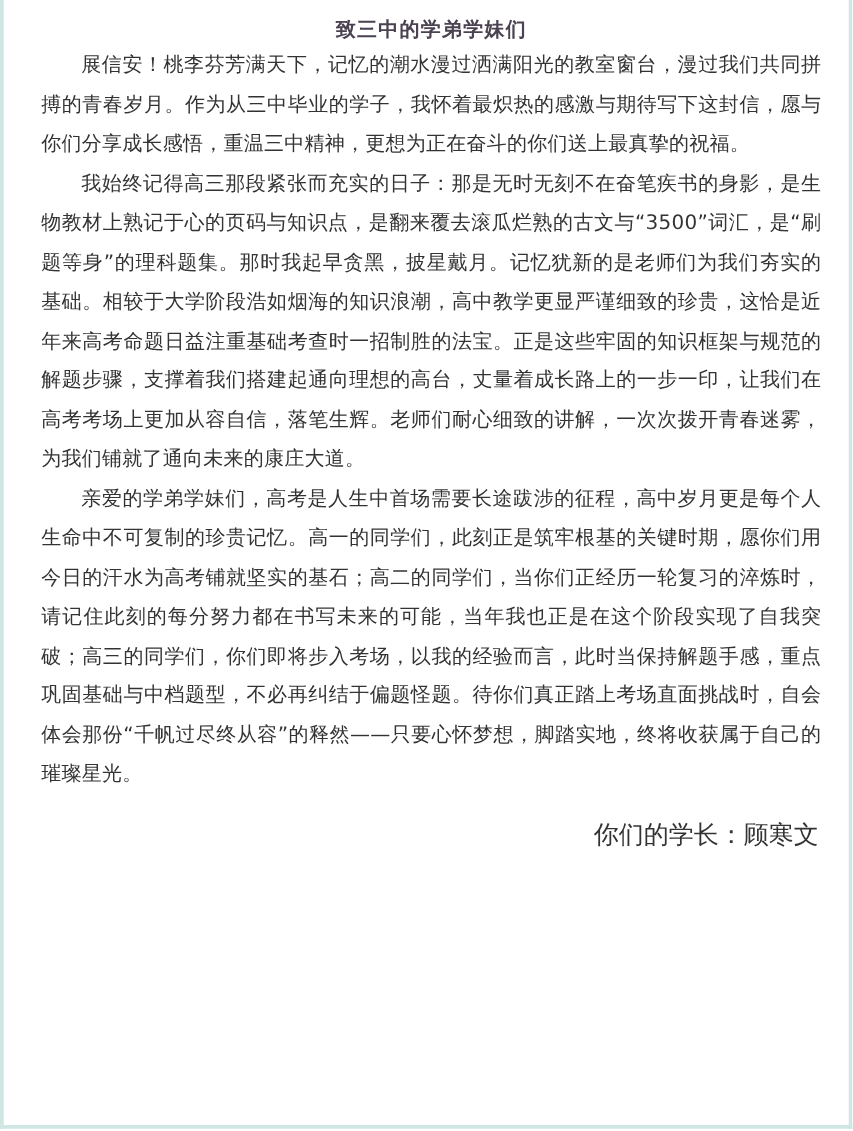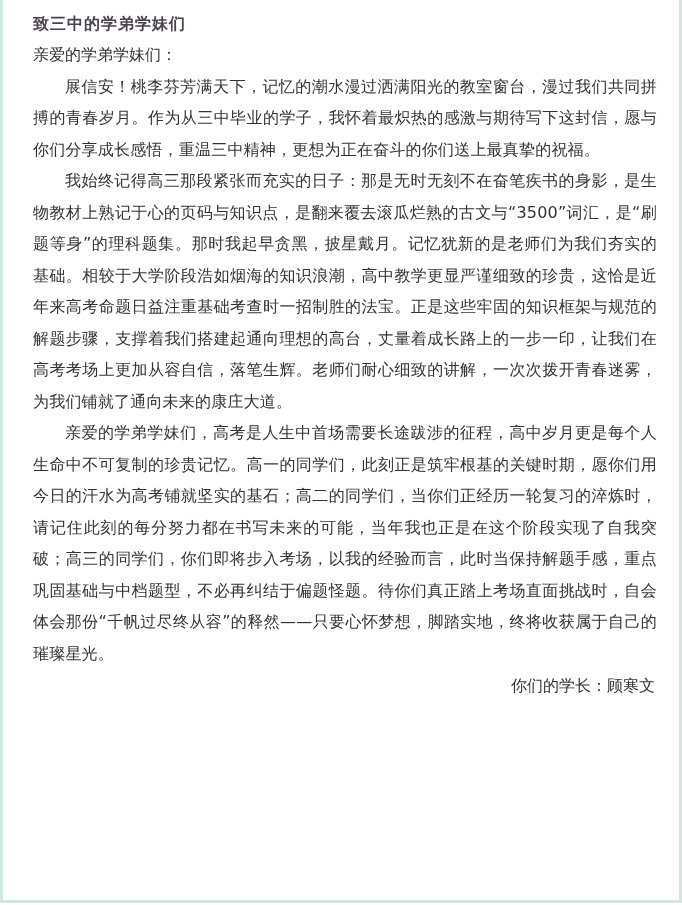--- a/index.html
+++ b/index.html
@@ -26,20 +26,21 @@
       background: #ffffff;
       box-sizing: content-box;
     }
     .content {
       position: absolute;
       left: 30px;
       top: 0;
       width: 624px;
     }
     .title {
+      text-align: center;
       font-size: 16px;
       font-weight: bold;
       color: #4a4250;
       margin-top: 12px;
       height: 24px;
       line-height: 24px;
       letter-spacing: 1px;
     }
     .salutation {
       font-size: 16px;
@@ -51,32 +52,31 @@
       font-size: 16px;
       color: #333333;
       line-height: 31.5px;
       text-indent: 2em;
       margin: 0;
       text-align: justify;
       letter-spacing: 0.2px;
     }
     .signature {
       text-align: right;
-      font-size: 16px;
+      font-size: 20px;
       color: #333333;
       line-height: 31.5px;
-      margin-top: 1px;
+      margin-top: 17px;
       padding-right: 2px;
     }
   </style>
 </head>
 <body>
 
 <div class="frame">
   <div class="content">
     <div class="title">致三中的学弟学妹们</div>
-    <div class="salutation">亲爱的学弟学妹们：</div>
     <p class="para">展信安！桃李芬芳满天下，记忆的潮水漫过洒满阳光的教室窗台，漫过我们共同拼搏的青春岁月。作为从三中毕业的学子，我怀着最炽热的感激与期待写下这封信，愿与你们分享成长感悟，重温三中精神，更想为正在奋斗的你们送上最真挚的祝福。</p>
     <p class="para">我始终记得高三那段紧张而充实的日子：那是无时无刻不在奋笔疾书的身影，是生物教材上熟记于心的页码与知识点，是翻来覆去滚瓜烂熟的古文与“3500”词汇，是“刷题等身”的理科题集。那时我起早贪黑，披星戴月。记忆犹新的是老师们为我们夯实的基础。相较于大学阶段浩如烟海的知识浪潮，高中教学更显严谨细致的珍贵，这恰是近年来高考命题日益注重基础考查时一招制胜的法宝。正是这些牢固的知识框架与规范的解题步骤，支撑着我们搭建起通向理想的高台，丈量着成长路上的一步一印，让我们在高考考场上更加从容自信，落笔生辉。老师们耐心细致的讲解，一次次拨开青春迷雾，为我们铺就了通向未来的康庄大道。</p>
     <p class="para">亲爱的学弟学妹们，高考是人生中首场需要长途跋涉的征程，高中岁月更是每个人生命中不可复制的珍贵记忆。高一的同学们，此刻正是筑牢根基的关键时期，愿你们用今日的汗水为高考铺就坚实的基石；高二的同学们，当你们正经历一轮复习的淬炼时，请记住此刻的每分努力都在书写未来的可能，当年我也正是在这个阶段实现了自我突破；高三的同学们，你们即将步入考场，以我的经验而言，此时当保持解题手感，重点巩固基础与中档题型，不必再纠结于偏题怪题。待你们真正踏上考场直面挑战时，自会体会那份“千帆过尽终从容”的释然——只要心怀梦想，脚踏实地，终将收获属于自己的璀璨星光。</p>
     <div class="signature">你们的学长：顾寒文</div>
   </div>
 </div>
 
 </body></html>

